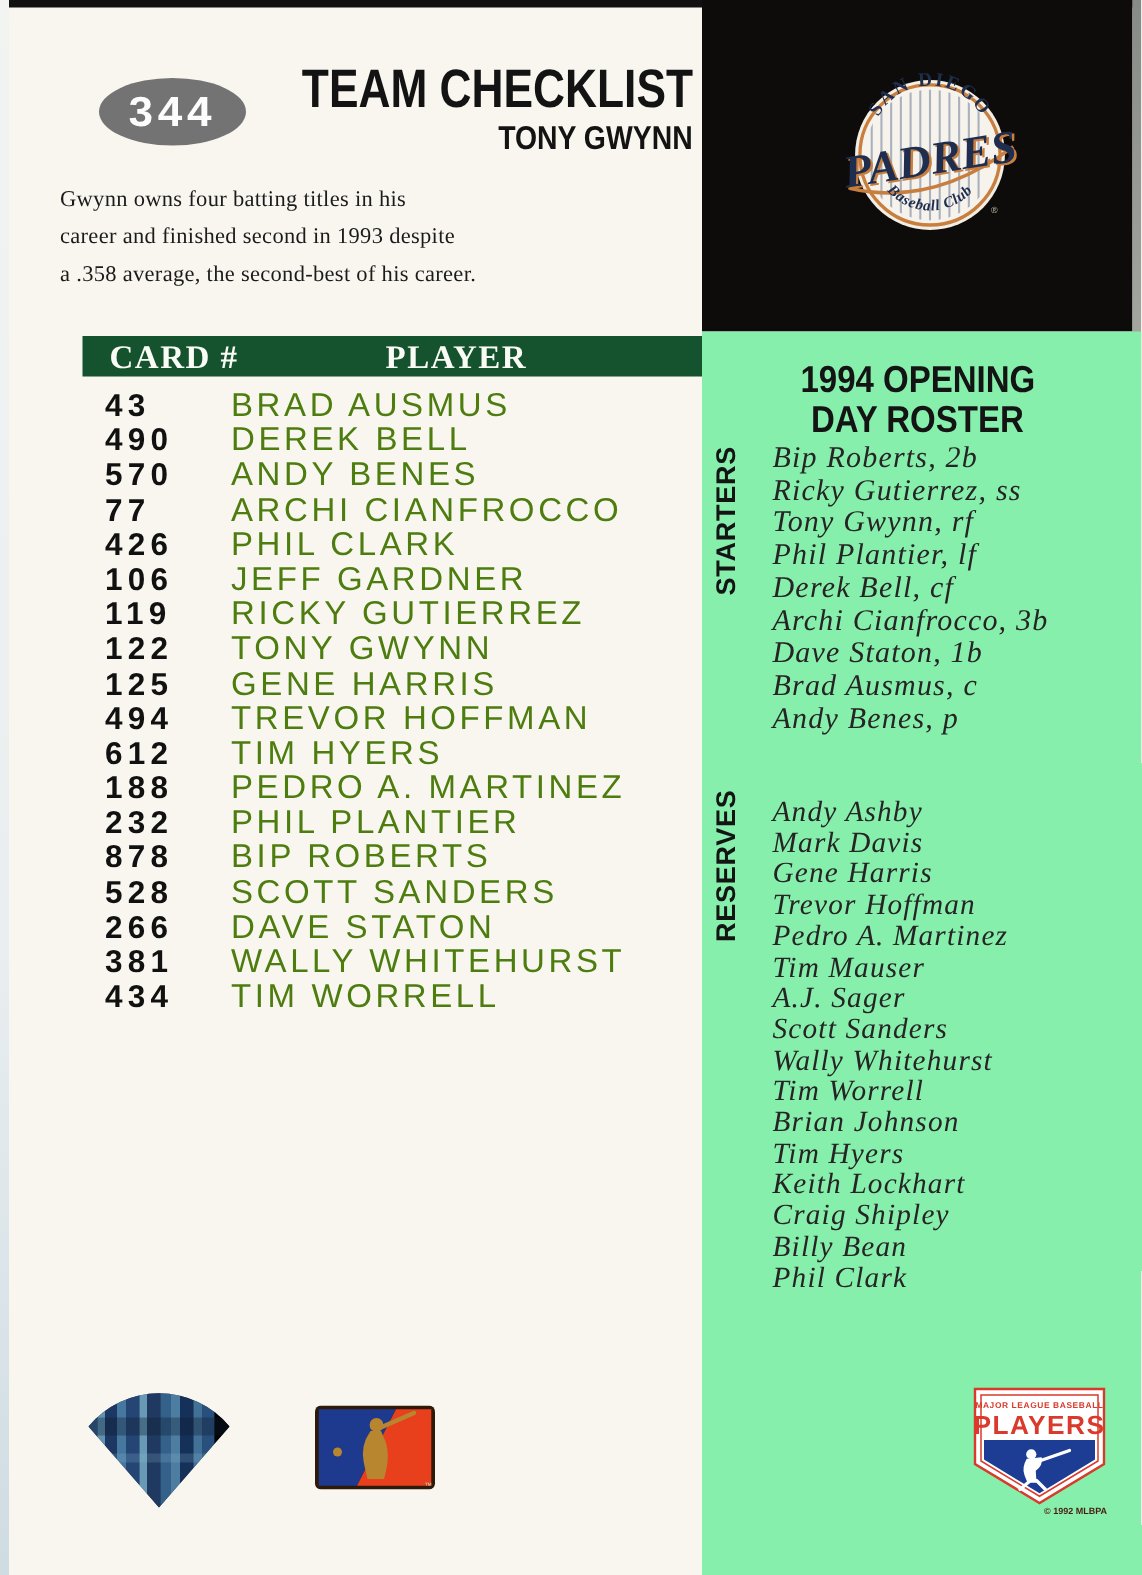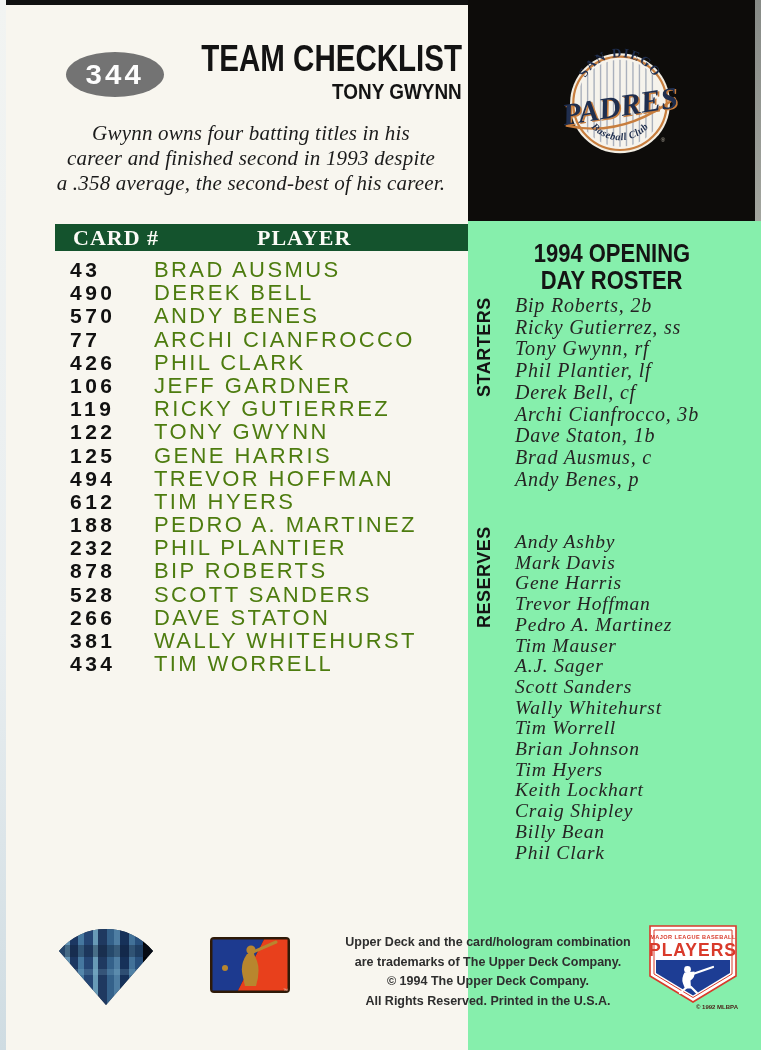--- a/index.html
+++ b/index.html
@@ -24,22 +24,22 @@
                     transform:scaleX(1.05); }
 
   
   .title-block { position:absolute; left:120px; top:40px; width:342px; text-align:right; color:#131313; }
   .title-main { display:inline-block; font-weight:700; font-size:36px; line-height:38px;
                 transform:scaleX(0.82); transform-origin:100% 50%; letter-spacing:0; }
   .title-sub  { display:block; margin-top:1px; }
   .title-sub span { display:inline-block; font-weight:700; font-size:22px;
                     transform:scaleX(0.86); transform-origin:100% 50%; }
 
-  .blurb { position:absolute; left:40px; top:121px; width:422px; text-align:center;
-           font-family:"Liberation Serif", serif; font-style:italic; font-size:21px;
+  .blurb { position:absolute; left:40px; top:121px; width:422px; text-align:left;
+           font-family:"Liberation Serif", serif; font-size:15px;
            line-height:25px; color:#1b1b1b; letter-spacing:0.2px; }
 
   
   .chk-bar { position:absolute; left:55px; top:224px; width:413px; height:27px; background:#14532d; }
   .chk-bar span { position:absolute; top:1px; color:#fbfbf6; font-family:"Liberation Serif", serif;
                   font-weight:700; font-size:22px; letter-spacing:1px; }
   .chk-bar .h-card { left:18px; }
   .chk-bar .h-player { left:202px; }
 
   
@@ -229,26 +229,20 @@
     <path d="M 54 2.5 H 77.5 V 53.5 H 28 Z" fill="#e8401c"></path>
     <g fill="#b8862e">
       <circle cx="41" cy="13" r="4.6"></circle>
       <path d="M 37 17 q -7 10 -4.5 21 l 2.5 11 h 11 q 4.5 -15 1 -25 l -3 -7 z"></path>
       <circle cx="15" cy="31" r="3"></circle>
     </g>
     <line x1="43" y1="15" x2="66" y2="5" stroke="#b8862e" stroke-width="3" stroke-linecap="round"></line>
     <text x="78" y="55" font-size="5" fill="#d8cdbf" text-anchor="end">™</text>
   </svg>
 
-  <div class="legal">
-    <div>Upper Deck and the card/hologram combination</div>
-    <div>are trademarks of The Upper Deck Company.</div>
-    <div>© 1994 The Upper Deck Company.</div>
-    <div>All Rights Reserved. Printed in the U.S.A.</div>
-  </div>
 
   <svg class="mlbpa" viewBox="0 0 97 90">
     <path d="M 5 3 H 91 V 53 L 48 79 L 5 53 Z" fill="#ffffff" stroke="#d93a2b" stroke-width="1.6"></path>
     <path d="M 9 7 H 87 V 51 L 48 74.5 L 9 51 Z" fill="none" stroke="#d93a2b" stroke-width="1"></path>
     <text x="48" y="15.5" text-anchor="middle" font-size="5.6" font-weight="700" fill="#d93a2b" letter-spacing="0.4">MAJOR LEAGUE BASEBALL</text>
     <text x="48" y="33" text-anchor="middle" font-size="17.5" font-weight="700" fill="#d93a2b" letter-spacing="1">PLAYERS</text>
     <path d="M 11 37 H 85 V 50 L 48 72.5 L 11 50 Z" fill="#1d3d94"></path>
     <g stroke="#ffffff" stroke-width="2.2" stroke-linecap="round">
       <line x1="45" y1="52" x2="68" y2="44"></line>
       <line x1="42" y1="64" x2="35" y2="70"></line>

